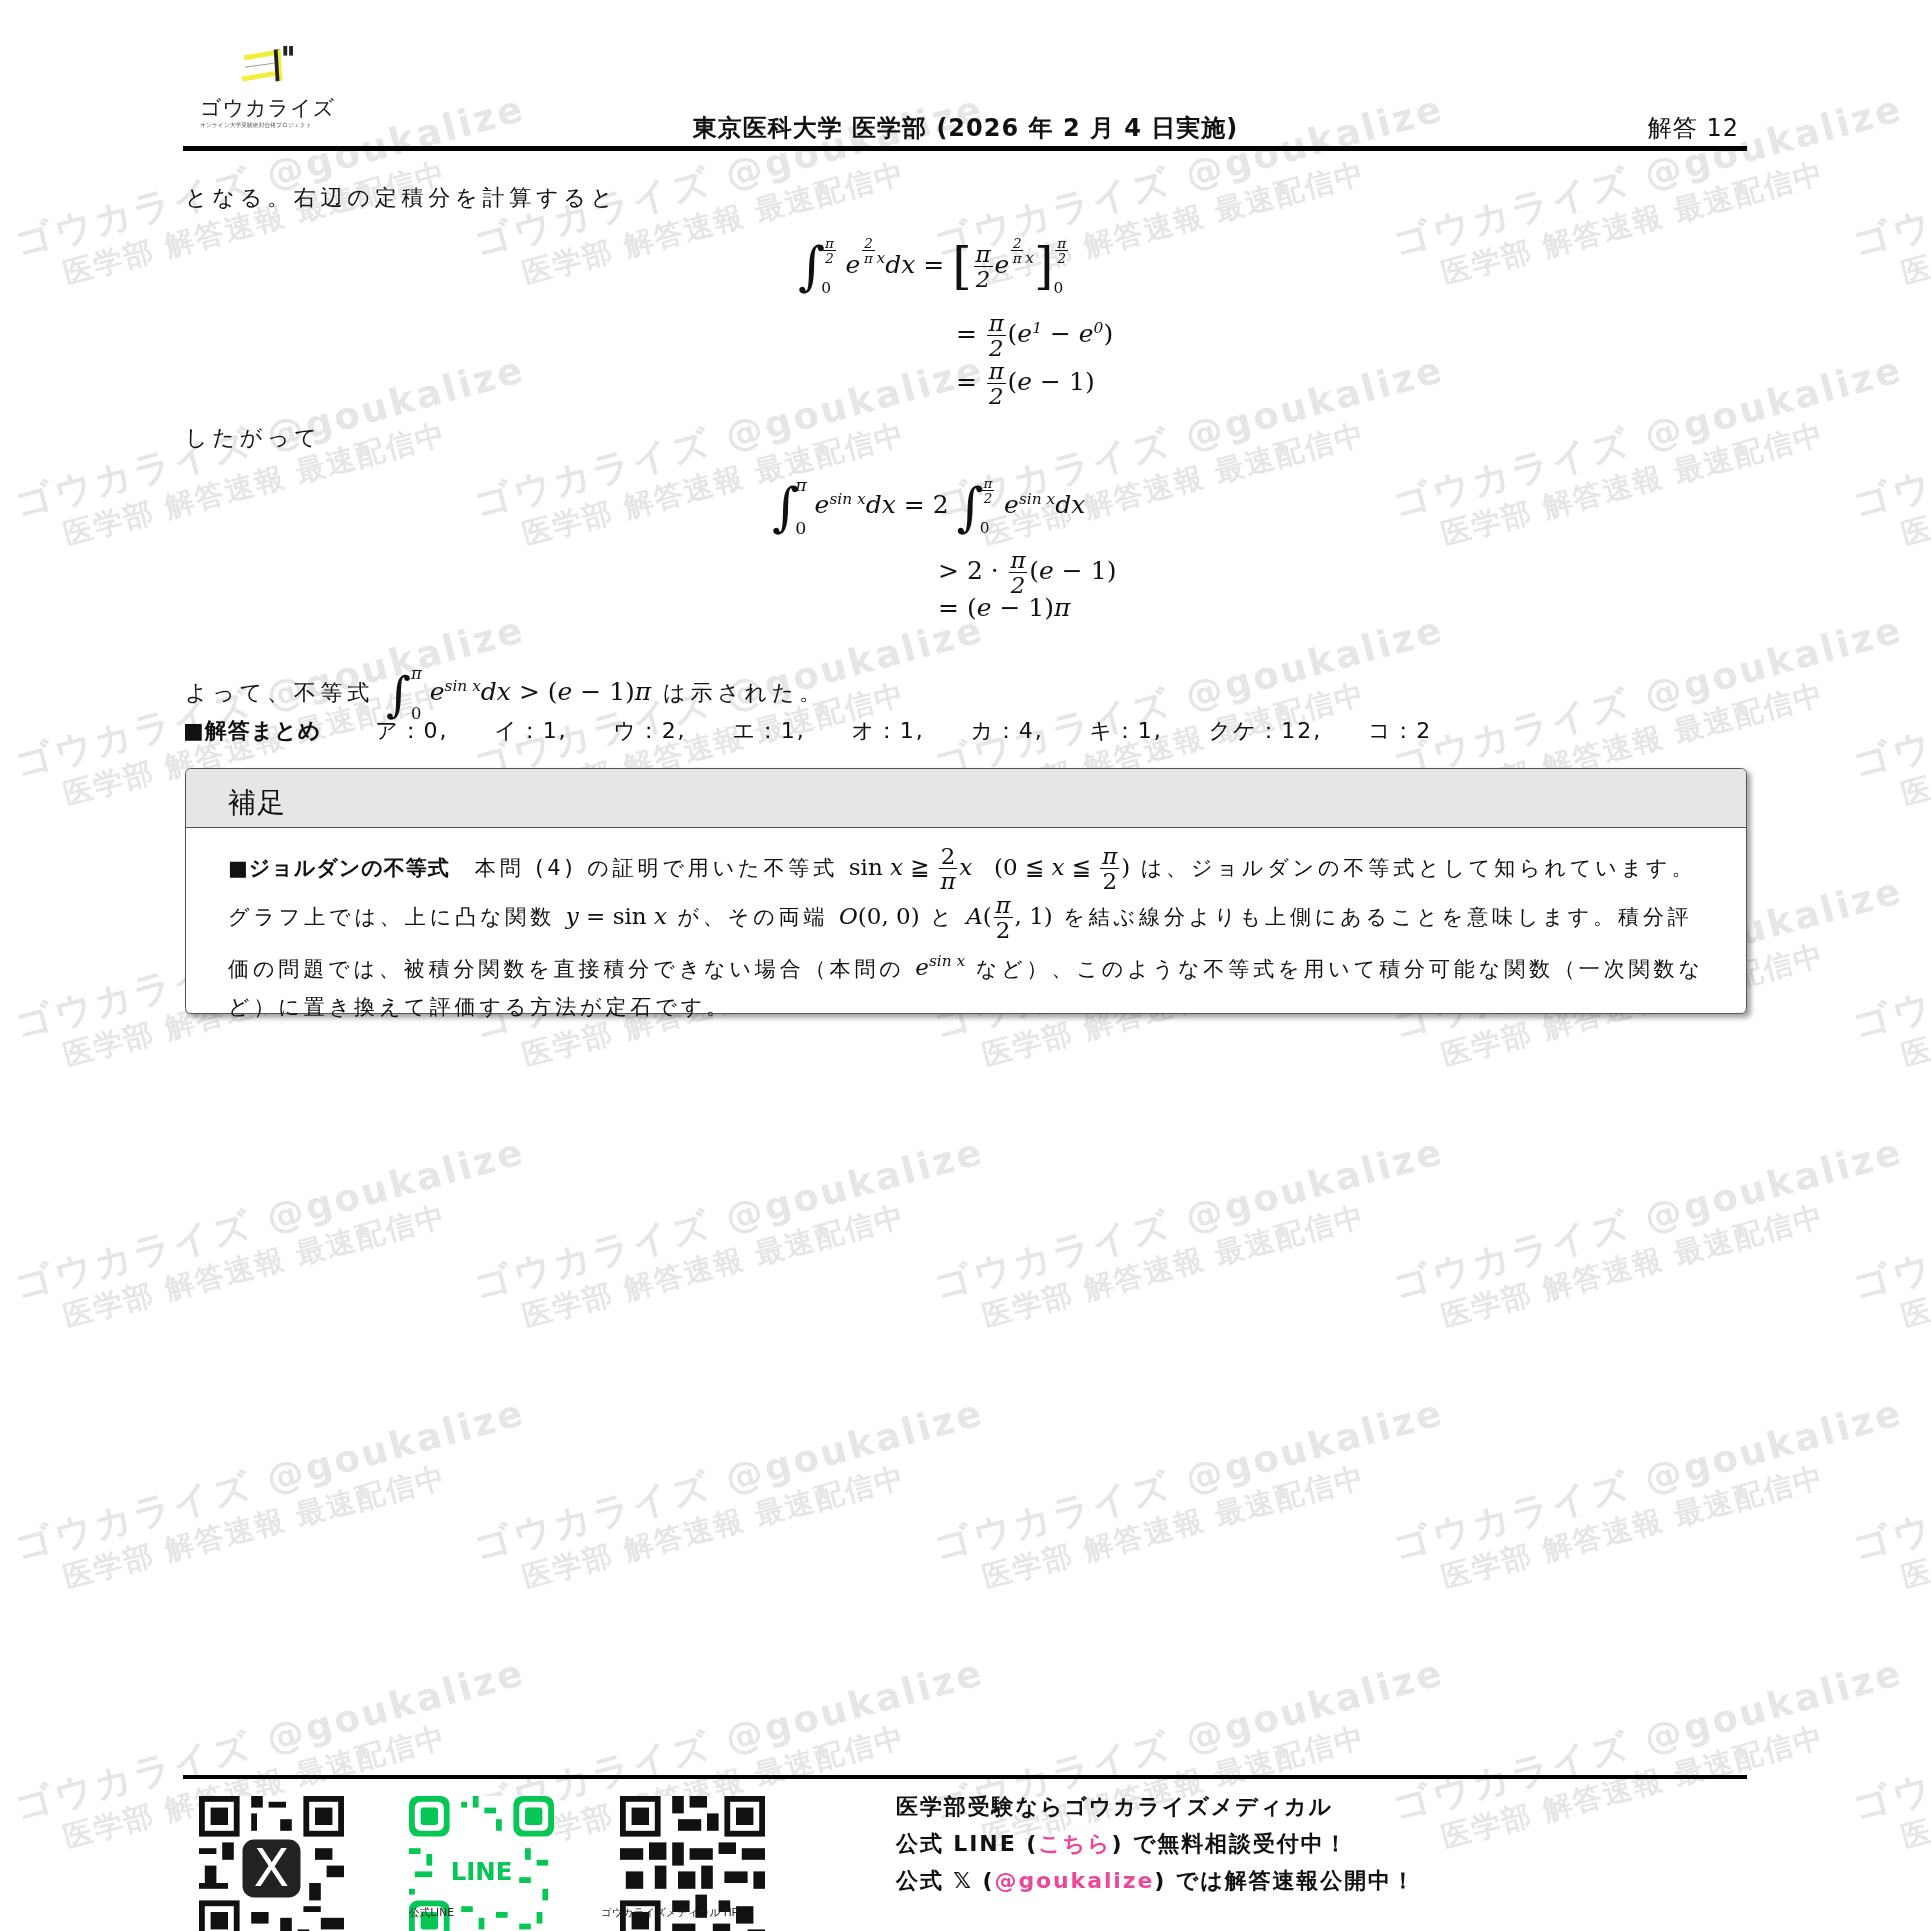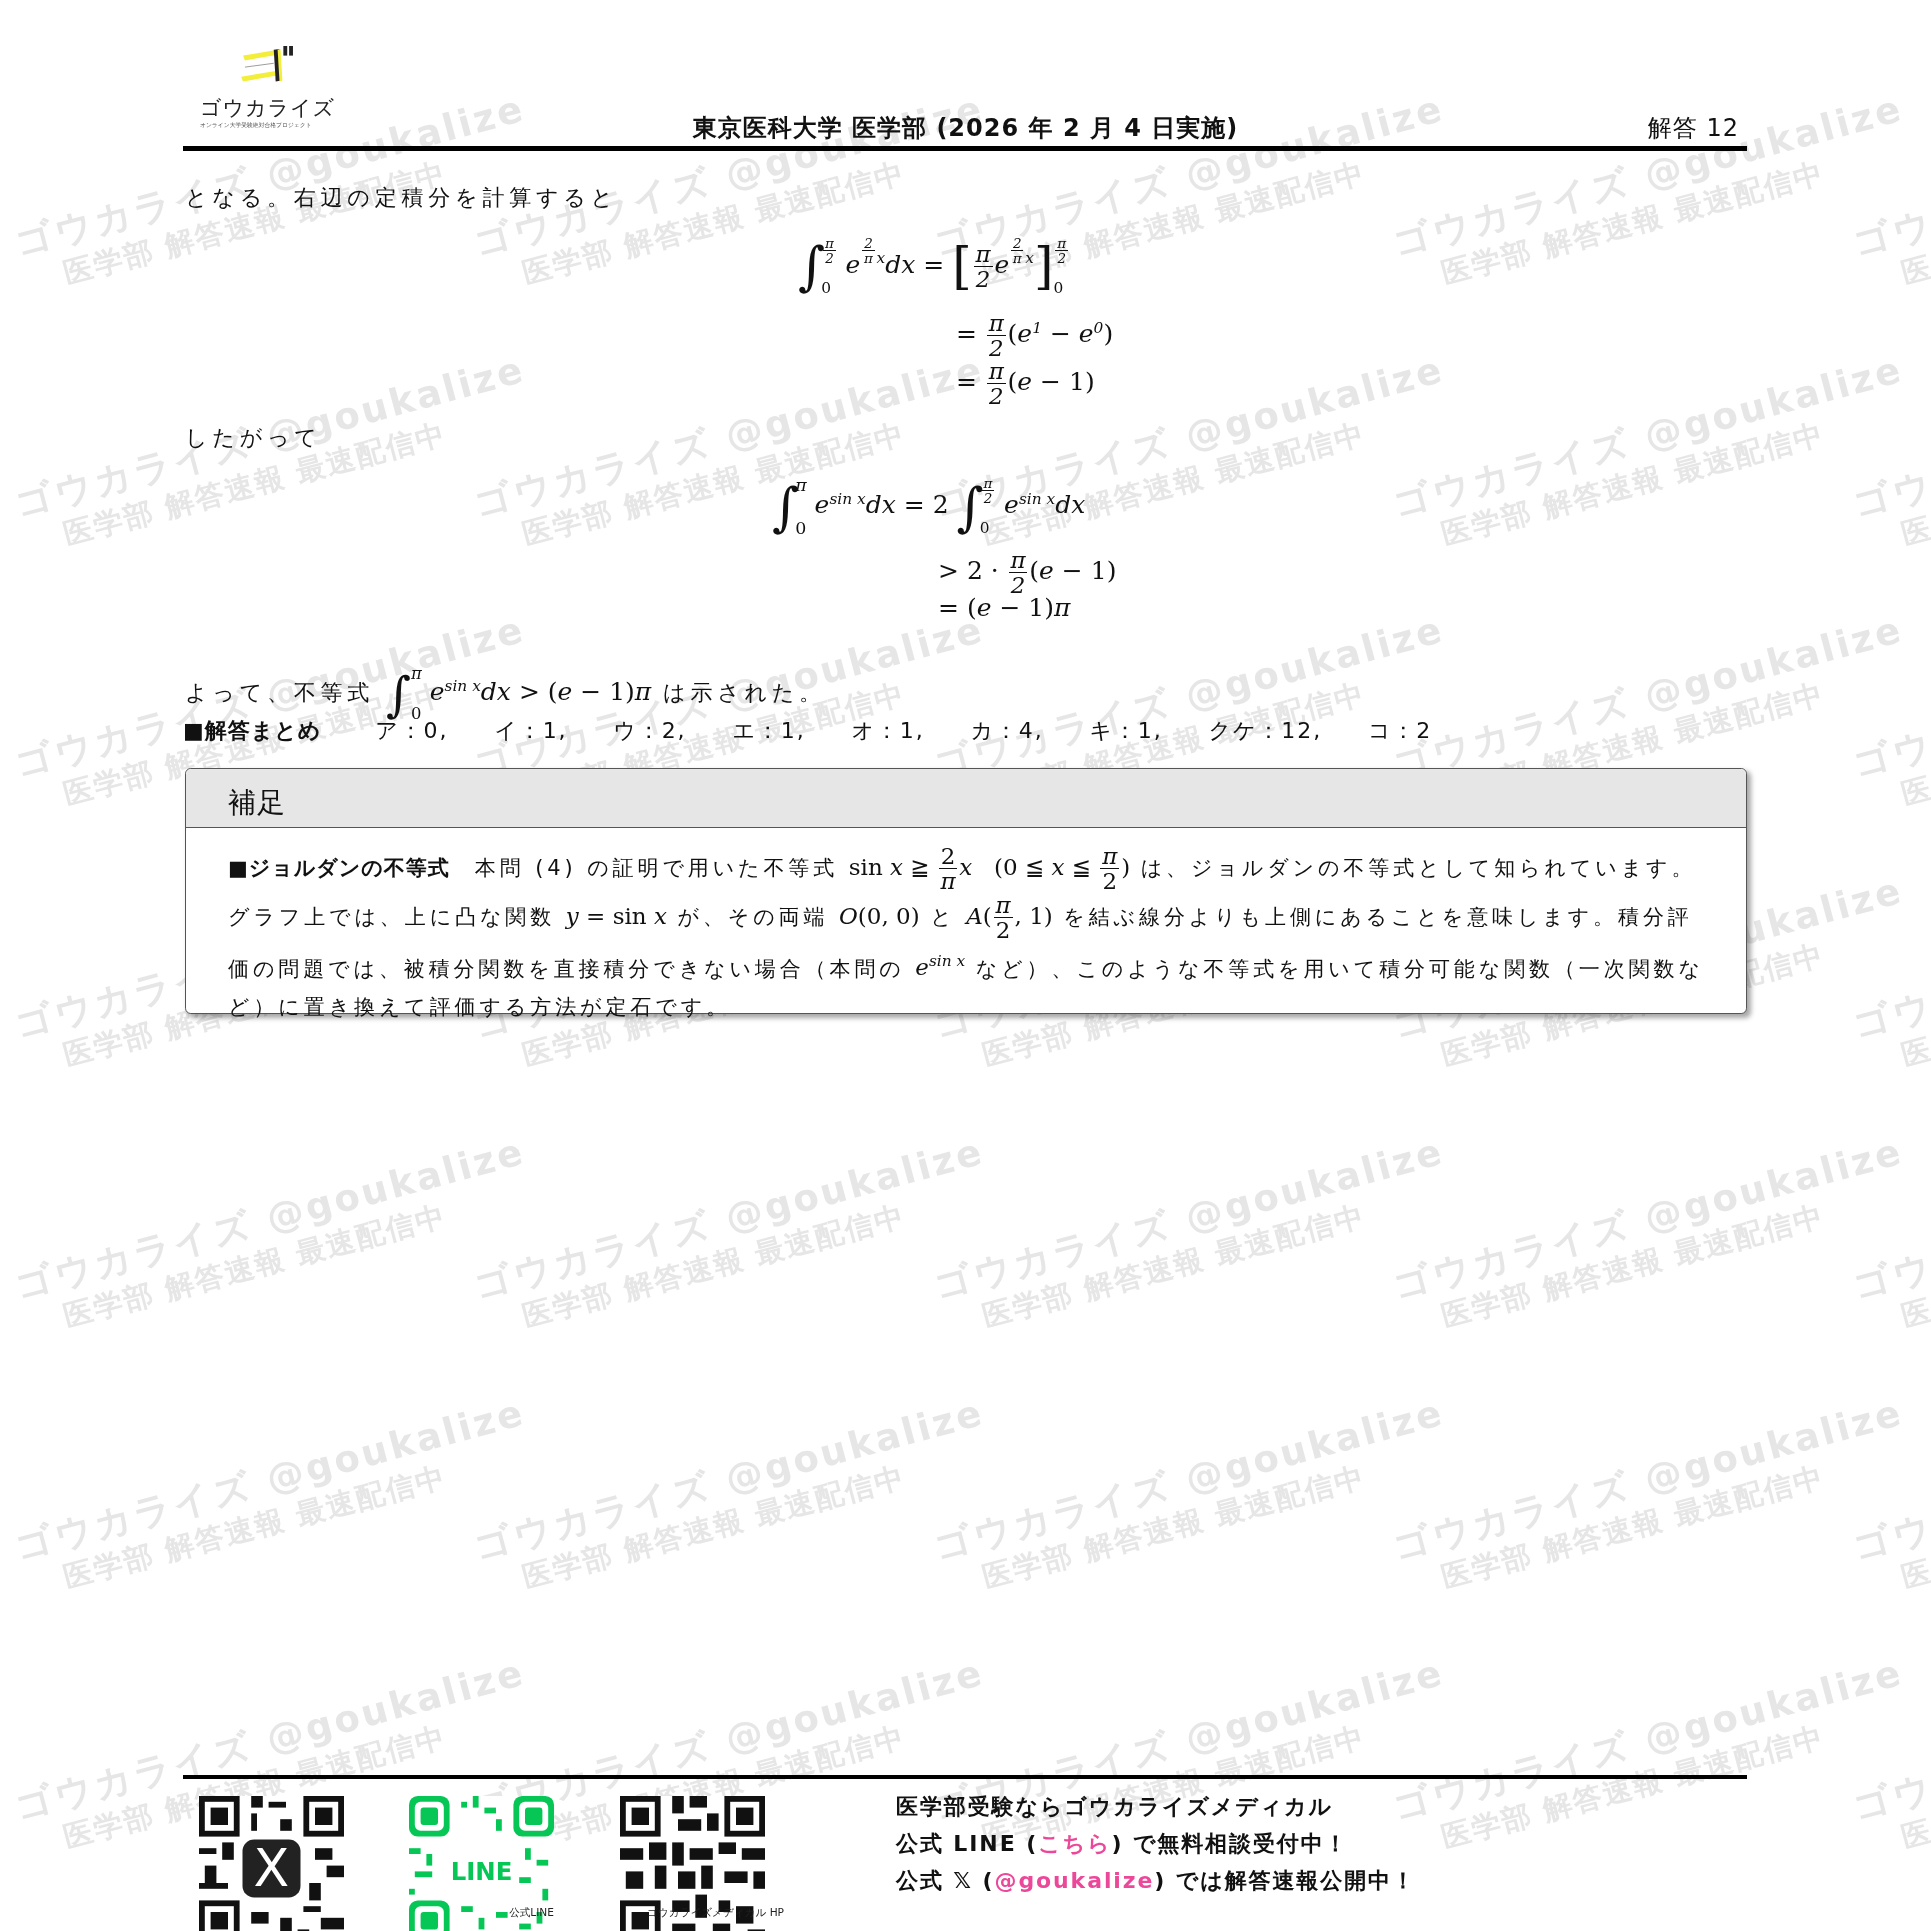--- a/index.html
+++ b/index.html
@@ -46,21 +46,21 @@
     border:1.4px solid #555; border-radius:5.8px; background:#fff;
     box-shadow:3.9px 3.9px 5.8px rgba(0,0,0,0.35);
   }
   .box-head { height:58px; background:#e6e6e6; border-bottom:1.4px solid #555; border-radius:5.8px 5.8px 0 0; }
   .box-title { position:absolute; left:42px; top:15.4px; font-size:28px; letter-spacing:1px; }
   .box-body { position:absolute; left:42px; top:75px; width:1487px; font-size:21px; letter-spacing:3.9px; line-height:39px; }
   .box-body .bhead { font-weight:bold; letter-spacing:1px; margin-right:25px; }
 
   .foot-rule { position:absolute; left:183px; width:1564px; top:1775px; height:3.9px; background:#000; }
   .qr { position:absolute; top:1796px; width:145px; height:145px; }
-  .qr-label { position:absolute; top:1906px; font-size:10.6px; text-align:right; color:#222; }
+  .qr-label { position:absolute; top:1906px; font-size:10.6px; text-align:left; color:#222; }
   .foot-text { position:absolute; left:896px; top:1788px; font-size:22px; font-weight:bold; letter-spacing:1.9px; line-height:37px; }
   .link { color:#ec4899; }
 </style>
 </head>
 <body>
 
 <div class="wm-layer" id="wm-layer">
     <div class="wm" style="left: 9.7px; top: 222px;">
       <span class="l1">ゴウカライズ @goukalize</span>
       <span class="l2">医学部 解答速報 最速配信中</span>

